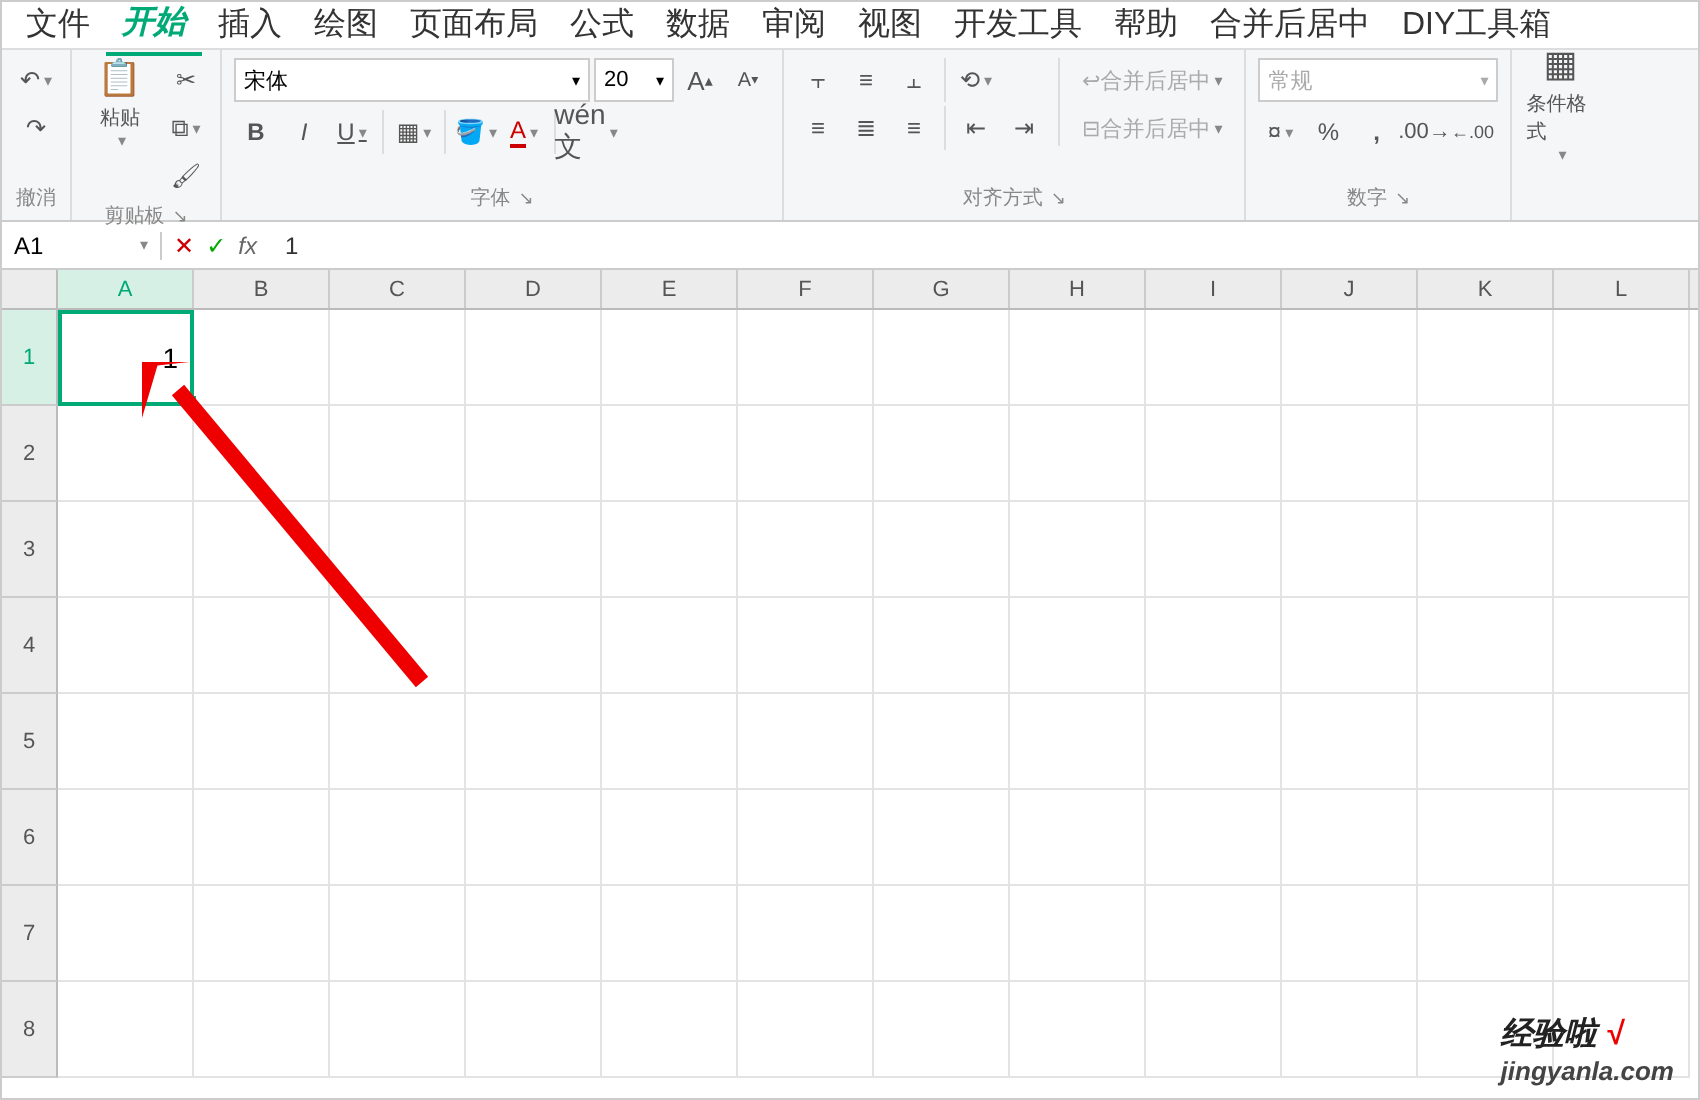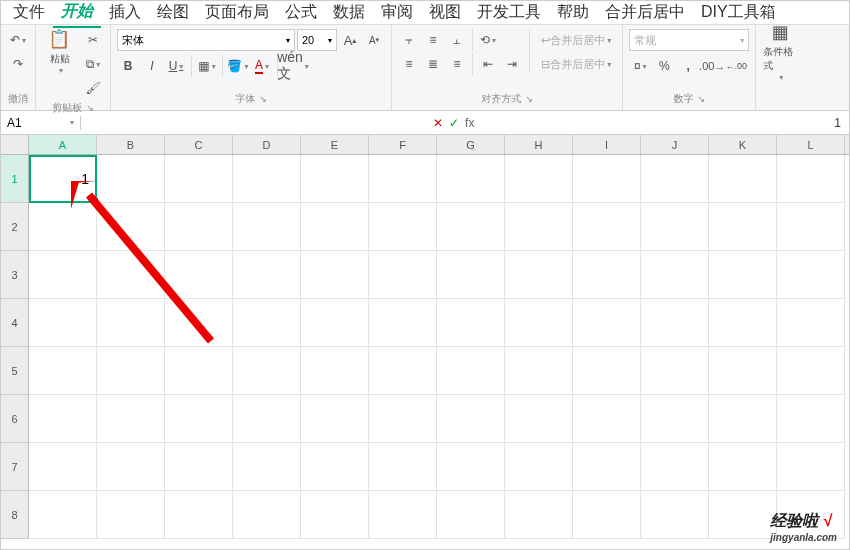--- a/index.html
+++ b/index.html
@@ -18,26 +18,26 @@
 .col { display: flex; flex-direction: column; gap: 2px; }
 .row { display: flex; gap: 2px; align-items: center; }
 .btn { width: 22px; height: 22px; display: flex; align-items: center; justify-content: center; border: 1px solid transparent; border-radius: 2px; cursor: pointer; font-size: 12px; color: #555; }
 .big { width: 36px; height: 44px; flex-direction: column; font-size: 10px; }
 .big .icon { font-size: 18px; margin-bottom: 2px; }
 .dropdown-input { height: 22px; border: 1px solid #ccc; background: #fff; font-size: 11px; padding: 0 4px; display: flex; align-items: center; gap: 4px; }
 .caret::after { content: "▾"; font-size: 8px; color: #888; margin-left: 2px; }
 .sep-v { width: 1px; background: #ddd; height: 44px; margin: 0 2px; }
 
 
-.formula-bar { display: flex; align-items: center; border-bottom: 1px solid #ccc; height: 24px; font-size: 12px; background: #fff; justify-content: space-between; }
+.formula-bar { display: flex; align-items: center; border-bottom: 1px solid #ccc; height: 24px; font-size: 12px; background: #fff; }
 .namebox { width: 80px; border-right: 1px solid #ccc; padding: 0 6px; display: flex; align-items: center; justify-content: space-between; }
 .fx-tools { display: flex; align-items: center; padding: 0 6px; gap: 6px; }
 .fx-cancel { color: #c00; }
 .fx-ok { color: #0a0; }
-.fx-label { color: #666; }
+.fx-label { font-style: italic; color: #666; }
 .fx-val { padding: 0 8px; color: #333; }
 
 
 .grid-wrap { position: relative; height: 416px; overflow: hidden; }
 .colhead-row { display: flex; height: 20px; background: #ececec; border-bottom: 1px solid #bbb; }
 .corner { width: 28px; background: #ececec; border-right: 1px solid #bbb; }
 .colhead { width: 68px; border-right: 1px solid #ccc; text-align: center; font-size: 11px; color: #555; line-height: 20px; }
 .colhead.active { background: #d6f0e6; color: #0a7; }
 .body-rows { display: flex; flex-direction: column; }
 .row-line { display: flex; height: 48px; }
@@ -46,21 +46,21 @@
 .cell { width: 68px; border-right: 1px solid #e3e3e3; border-bottom: 1px solid #e3e3e3; font-size: 14px; display: flex; align-items: center; justify-content: flex-end; padding: 0 6px; }
 .cell.active { border: 2px solid #0a7; outline: none; position: relative; }
 .cell.active::after { content: ""; position: absolute; right: -3px; bottom: -3px; width: 6px; height: 6px; background: #0a7; }
 
 
 .arrow { position: absolute; pointer-events: none; }
 
 
 .watermark { position: absolute; right: 12px; bottom: 6px; font-size: 16px; font-weight: bold; font-style: italic; color: #222; }
 .watermark .check { color: #e00; font-weight: bold; }
-.watermark .sub { display: block; font-size: 10px; font-style: italic; color: #444; text-align: right; }
+.watermark .sub { display: block; font-size: 13px; font-style: italic; color: #444; text-align: right; }
 </style>
 </head>
 <body>
 
 <div class="menubar" id="menubar">
     <div class="tab">文件</div>
     <div class="tab active">开始</div>
     <div class="tab">插入</div>
     <div class="tab">绘图</div>
     <div class="tab">页面布局</div>

